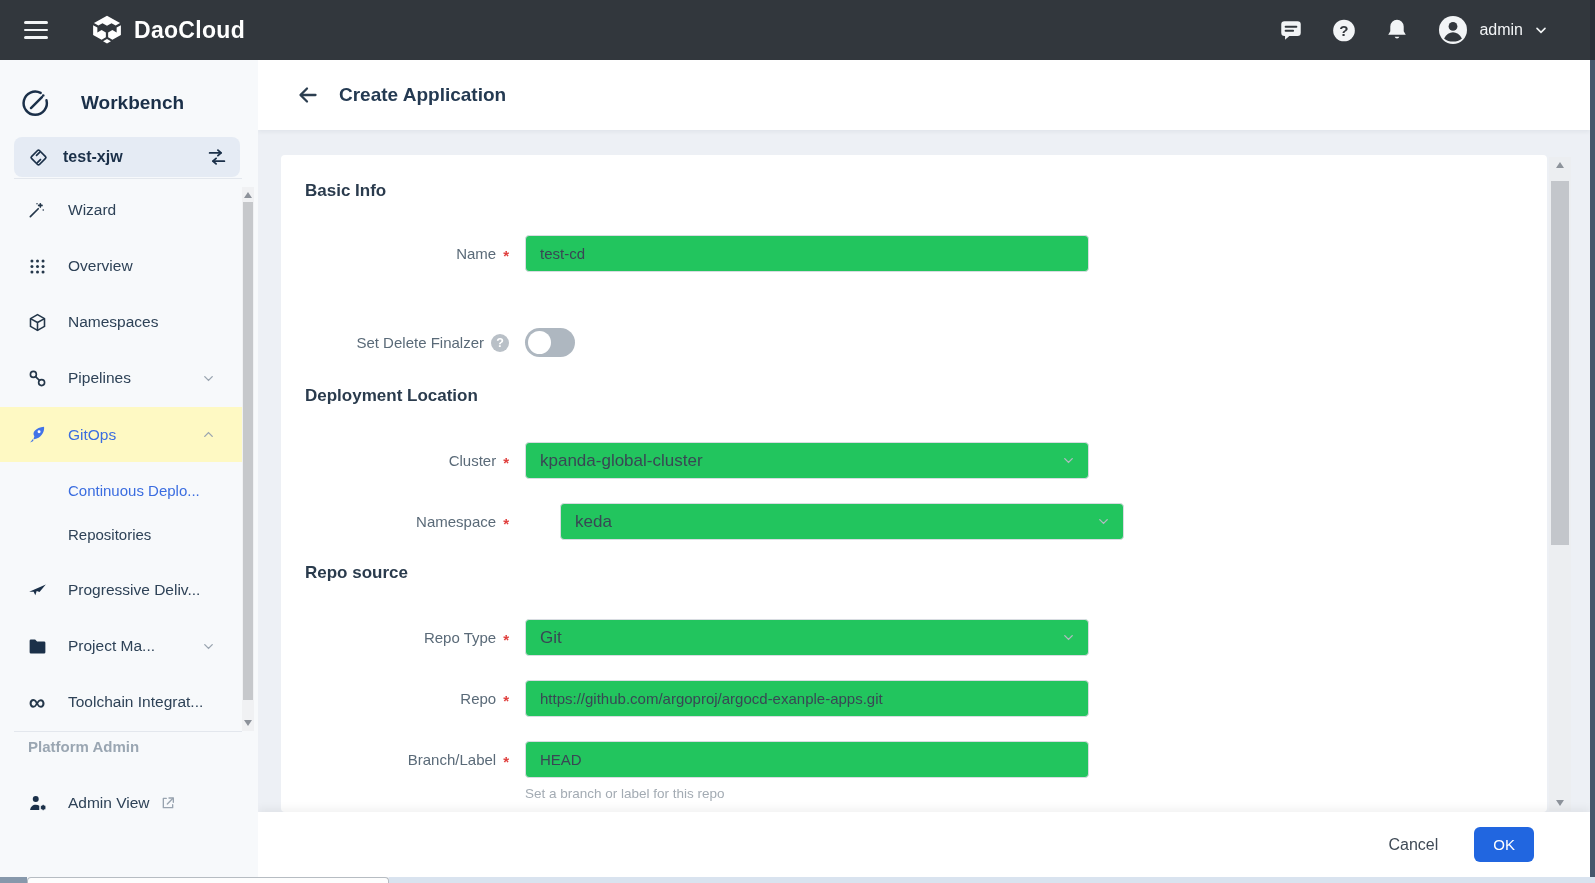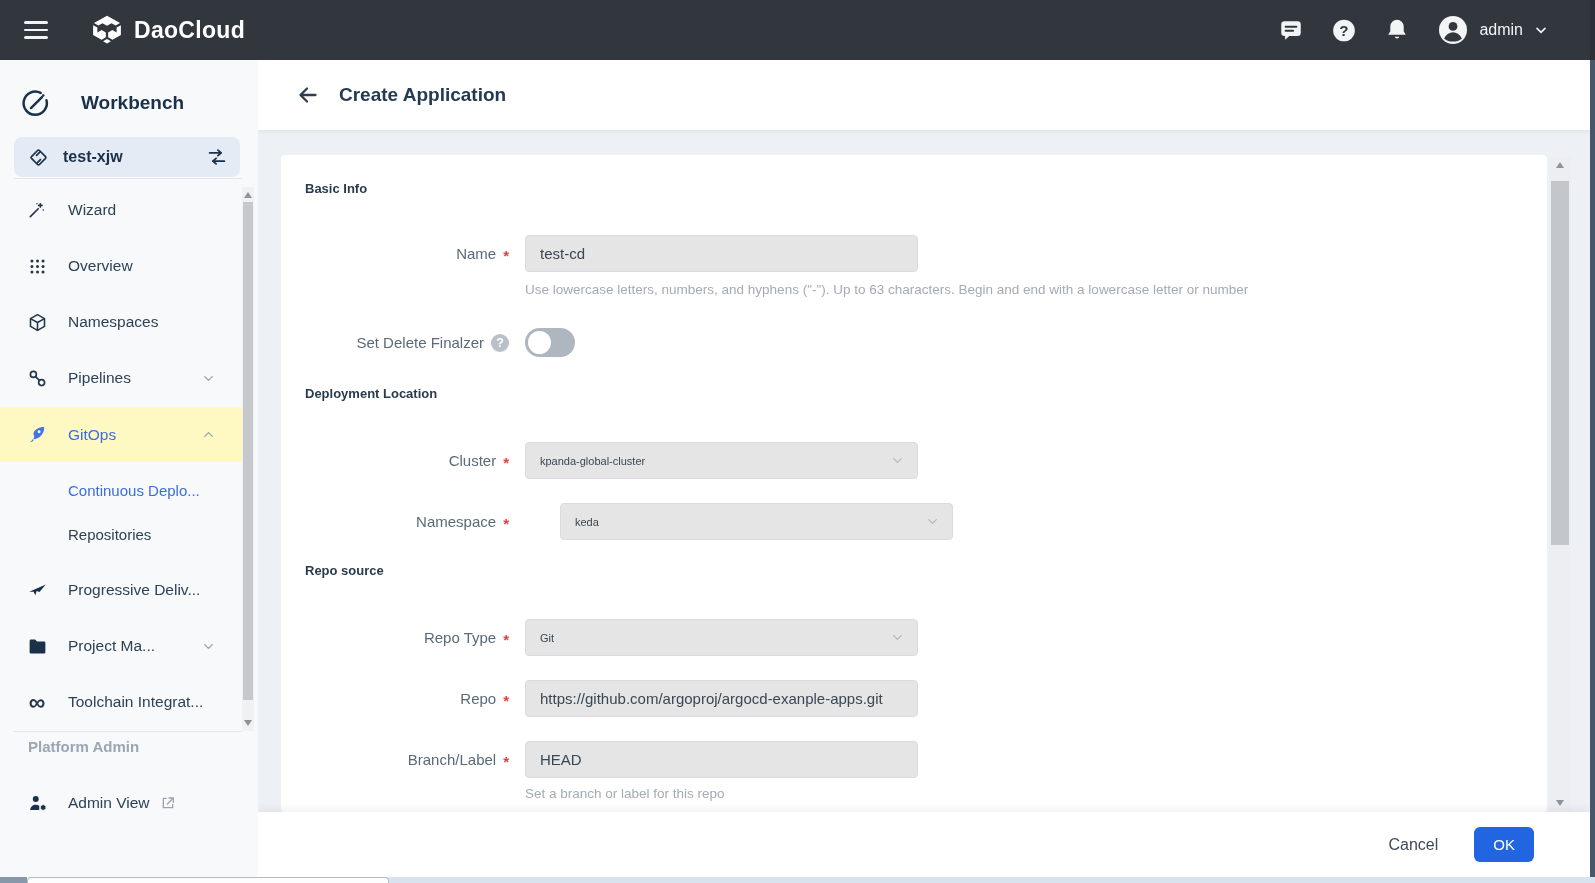--- a/index.html
+++ b/index.html
@@ -42,28 +42,28 @@
   .arr { width:0; height:0; position:absolute; left:2px; cursor:pointer; }
   .arr-up { top:5px; border-left:4px solid transparent; border-right:4px solid transparent; border-bottom:6px solid #8d939b; }
   .arr-dn { bottom:5px; border-left:4px solid transparent; border-right:4px solid transparent; border-top:6px solid #8d939b; }
 
   
   .main-header { position:absolute; left:258px; top:60px; width:1332px; height:70px; background:#fff; display:flex; align-items:center; box-shadow:0 2px 4px rgba(31,45,61,.06); z-index:10; }
   .back-btn { margin-left:37px; width:26px; height:26px; display:flex; align-items:center; justify-content:center; cursor:pointer; }
   .page-title { margin-left:18px; font-size:19px; font-weight:700; color:#243a52; }
 
   .card { position:absolute; left:281px; top:155px; width:1266px; height:657px; background:#fff; border-radius:4px; z-index:5; }
-  .sec-head { position:absolute; left:24px; font-size:13px; font-weight:700; color:#2a3b4d; }
+  .sec-head { position:absolute; left:24px; font-size:17px; font-weight:700; color:#2a3b4d; }
   .frow { position:absolute; left:0; display:flex; align-items:center; }
   .flabel-box { width:228px; display:flex; justify-content:flex-end; align-items:center; gap:7px; }
   .flabel { font-size:15px; color:#5a6a78; white-space:nowrap; }
   .req { color:#e0403e; font-size:15px; font-weight:700; margin-top:3px; }
-  .fctrl { margin-left:16px; width:393px; height:37px; border:1px solid #d8dce1; border-radius:4px; background:#e5e5e5; display:flex; align-items:center; position:relative; }
+  .fctrl { margin-left:16px; width:564px; height:37px; border:1px solid #d8dce1; border-radius:4px; background:#22c55e; display:flex; align-items:center; position:relative; }
   input.fin { width:100%; height:100%; border:none; outline:none; background:transparent; padding:0 14px; font-size:15px; color:#394754; font-family:"Liberation Sans", sans-serif; }
-  .sel-value { padding-left:14px; font-size:11px; color:#394754; flex:1; }
+  .sel-value { padding-left:14px; font-size:17px; color:#394754; flex:1; }
   .sel-chev { margin-right:12px; display:flex; }
   .fhint { position:absolute; left:244px; font-size:13.5px; color:#a3abb3; }
   .toggle { margin-left:16px; width:50px; height:29px; border-radius:15px; background:#aeb7c0; position:relative; cursor:pointer; }
   .knob { position:absolute; left:3px; top:3px; width:23px; height:23px; border-radius:50%; background:#fff; }
   .help-dot { width:18px; height:18px; border-radius:50%; background:#b9c0c7; color:#fff; font-size:12.5px; font-weight:700; display:flex; align-items:center; justify-content:center; cursor:pointer; }
 
   
   .card-scroll { position:absolute; left:1549px; top:157px; width:22px; height:654px; background:#eceef1; z-index:6; }
   .card-scroll .thumb { position:absolute; left:2px; top:24px; width:18px; height:364px; background:#c3c6cb; cursor:pointer; }
   .card-scroll .arr { left:7px; }
@@ -328,21 +328,20 @@
 
     <div class="frow" style="top:80px;">
       <div class="flabel-box">
         <span class="flabel">Name</span>
         <span class="req">*</span>
       </div>
       <div class="fctrl">
         <input class="fin" type="text" value="test-cd" style="">
       </div>
     </div>
-    <div class="fhint" style="top:127px;">Use lowercase letters, numbers, and hyphens ("-"). Up to 63 characters. Begin and end with a lowercase letter or number</div>
 
     <div class="frow" style="top:173px;">
       <div class="flabel-box">
         <span class="flabel">Set Delete Finalzer</span>
         <span class="help-dot">?</span>
       </div>
       <div class="toggle">
           <span class="knob"></span>
         </div>
     </div>

